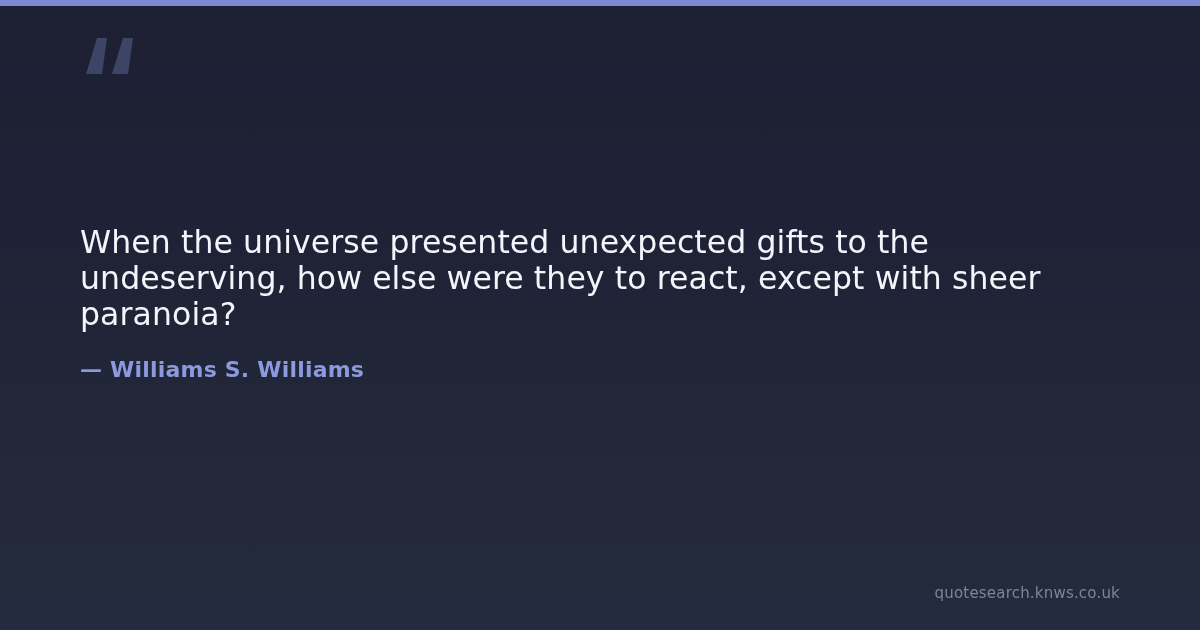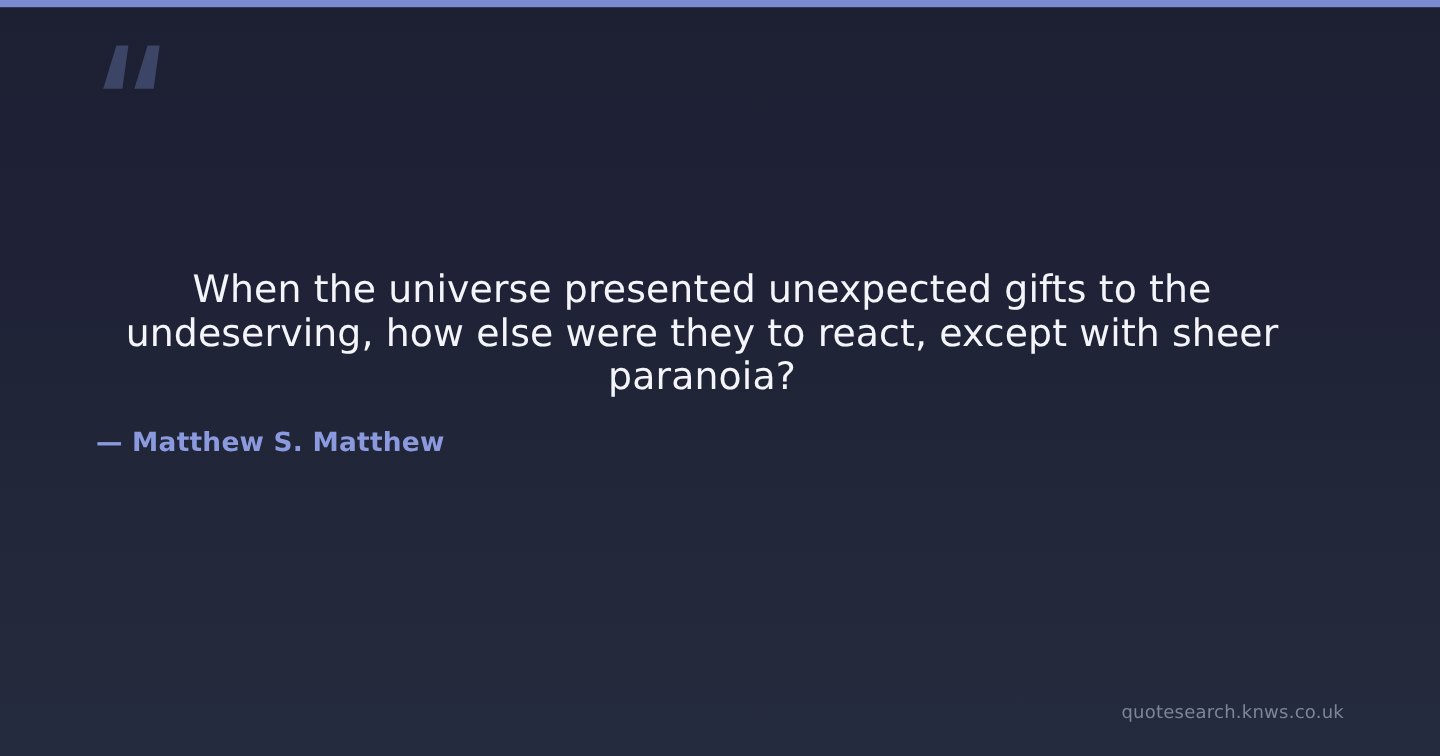--- a/index.html
+++ b/index.html
@@ -53,21 +53,20 @@
   }
 
   .quote-text {
     margin: 0;
     color: #f4f5fa;
     font-size: 31.5px;
     line-height: 36px;
     font-weight: 400;
     letter-spacing: 0.1px;
     white-space: pre-wrap;
-    text-align: center;
   }
 
   .attribution {
     position: absolute;
     left: 80px;
     top: 356px;
     color: #8b9ade;
     font-size: 22px;
     line-height: 28px;
     font-weight: 700;
@@ -99,17 +98,17 @@
     <svg viewBox="0 0 60 56" xmlns="http://www.w3.org/2000/svg" aria-hidden="true">
       <path d="M6 44 L17 8 L27 8 L22 44 Z" fill="#3d4566"></path>
       <path d="M32 44 L43 8 L53 8 L48 44 Z" fill="#3d4566"></path>
     </svg>
   </div>
 
   <div class="quote-body">
     <p class="quote-text">When the universe presented unexpected gifts to the undeserving, how else were they to react, except with sheer paranoia?</p>
   </div>
 
-  <div class="attribution">— Matthew S. Matthew</div>
+  <div class="attribution">— Williams S. Williams</div>
 
   <div class="source-url">quotesearch.knws.co.uk</div>
 
 </div>
 
 </body></html>

